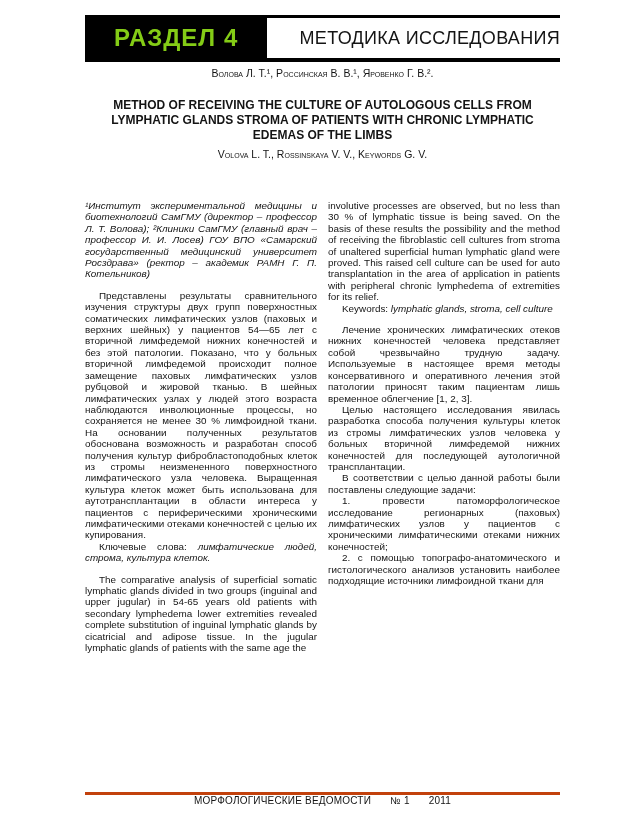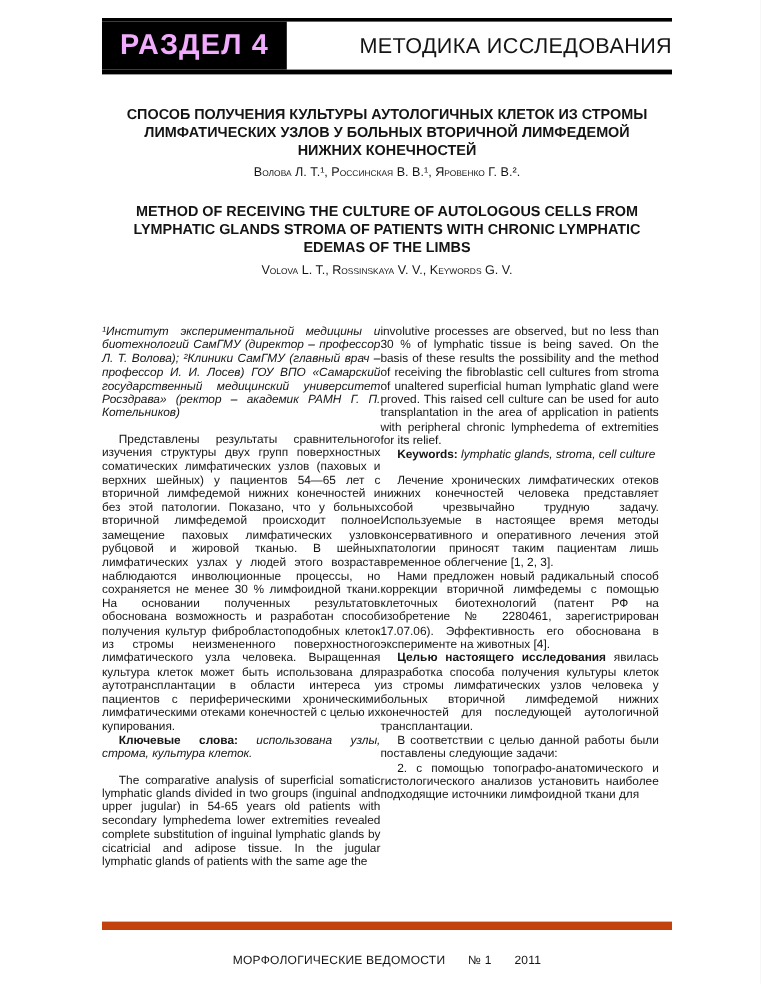--- a/index.html
+++ b/index.html
@@ -19,27 +19,27 @@
   .header {
     border-top: 3px solid #000;
     border-bottom: 4px solid #000;
     height: 40px;
     display: flex;
     justify-content: space-between;
     align-items: stretch;
   }
   .section-box {
     background: #000;
-    color: #f0abfc;
+    color: #84cc16;
     font-weight: bold;
     font-size: 24px;
     letter-spacing: 1px;
     display: flex;
     align-items: center;
-    padding: 0 15px;
+    padding: 0 29px;
   }
   .header-title {
     font-weight: normal;
     font-size: 18px;
     letter-spacing: 0.3px;
     align-self: center;
   }
   
   .title-ru, .title-en {
     margin: 26px 18px 0 18px;
@@ -51,80 +51,80 @@
   .title-en { margin-top: 19px; }
   .authors {
     margin-top: 5px;
     text-align: center;
     font-variant: small-caps;
     font-size: 10.5px;
   }
   
   .columns {
     display: flex;
+    gap: 11px;
     margin-top: 40px;
   }
   .col {
     width: 232px;
     font-size: 9.9px;
     line-height: 11.4px;
     text-align: justify;
   }
   .col p { margin: 0; text-indent: 14px; }
   .col p.no-indent { text-indent: 0; }
   .col p.gap { margin-top: 10px; }
   .italic { font-style: italic; }
-  .bold { font-weight: bold; }
+  .bold { font-weight: normal; }
   
   .footer {
     position: absolute;
     left: 85px;
     right: 74px;
     bottom: 14px;
     background: #fff;
-    border-top: 7px solid #c2410c;
-    padding-top: 20px;
+    border-top: 3px solid #c2410c;
+    padding-top: 0;
     text-align: center;
     font-size: 10px;
     letter-spacing: 0.2px;
   }
   .footer-gap { margin-left: 16px; }
 </style>
 </head>
 <body>
 
 <div class="page">
 
   <div class="header">
     <div class="section-box">РАЗДЕЛ 4</div>
     <div class="header-title">МЕТОДИКА ИССЛЕДОВАНИЯ</div>
   </div>
 
-  <div class="title-ru">СПОСОБ ПОЛУЧЕНИЯ КУЛЬТУРЫ АУТОЛОГИЧНЫХ КЛЕТОК ИЗ СТРОМЫ ЛИМФАТИЧЕСКИХ УЗЛОВ У БОЛЬНЫХ ВТОРИЧНОЙ ЛИМФЕДЕМОЙ НИЖНИХ КОНЕЧНОСТЕЙ</div>
   <div class="authors">Волова Л. Т.¹, Россинская В. В.¹, Яровенко Г. В.².</div>
 
   <div class="title-en">METHOD OF RECEIVING THE CULTURE OF AUTOLOGOUS CELLS FROM LYMPHATIC GLANDS STROMA OF PATIENTS WITH CHRONIC LYMPHATIC EDEMAS OF THE LIMBS</div>
   <div class="authors">Volova L. T., Rossinskaya V. V., Keywords G. V.</div>
 
   <div class="columns">
 
     <div class="col">
       <p class="no-indent italic">¹Институт экспериментальной медицины и биотехнологий СамГМУ (директор – профессор Л. Т. Волова); ²Клиники СамГМУ (главный врач – профессор И. И. Лосев) ГОУ ВПО «Самарский государственный медицинский университет Росздрава» (ректор – академик РАМН Г. П. Котельников)</p>
       <p class="gap">Представлены результаты сравнительного изучения структуры двух групп поверхностных соматических лимфатических узлов (паховых и верхних шейных) у пациентов 54—65 лет с вторичной лимфедемой нижних конечностей и без этой патологии. Показано, что у больных вторичной лимфедемой происходит полное замещение паховых лимфатических узлов рубцовой и жировой тканью. В шейных лимфатических узлах у людей этого возраста наблюдаются инволюционные процессы, но сохраняется не менее 30 % лимфоидной ткани. На основании полученных результатов обоснована возможность и разработан способ получения культур фибробластоподобных клеток из стромы неизмененного поверхностного лимфатического узла человека. Выращенная культура клеток может быть использована для аутотрансплантации в области интереса у пациентов с периферическими хроническими лимфатическими отеками конечностей с целью их купирования.</p>
-      <p><span class="bold">Ключевые слова:</span><span class="italic"> использована узлы, строма, культура клеток.</span></p>
+      <p><span class="bold">Ключевые слова:</span><span class="italic"> лимфатические людей, строма, культура клеток.</span></p>
       <p class="gap">The comparative analysis of superficial somatic lymphatic glands divided in two groups (inguinal and upper jugular) in 54-65 years old patients with secondary lymphedema lower extremities revealed complete substitution of inguinal lymphatic glands by cicatricial and adipose tissue. In the jugular lymphatic glands of patients with the same age the</p>
     </div>
 
     <div class="col">
       <p class="no-indent">involutive processes are observed, but no less than 30 % of lymphatic tissue is being saved. On the basis of these results the possibility and the method of receiving the fibroblastic cell cultures from stroma of unaltered superficial human lymphatic gland were proved. This raised cell culture can be used for auto transplantation in the area of application in patients with peripheral chronic lymphedema of extremities for its relief.</p>
       <p><span class="bold">Keywords:</span><span class="italic"> lymphatic glands, stroma, cell culture</span></p>
       <p class="gap">Лечение хронических лимфатических отеков нижних конечностей человека представляет собой чрезвычайно трудную задачу. Используемые в настоящее время методы консервативного и оперативного лечения этой патологии приносят таким пациентам лишь временное облегчение [1, 2, 3].</p>
-      <p>Нами предложен новый радикальный способ коррекции вторичной лимфедемы с помощью клеточных биотехнологий (патент РФ на изобретение № 2280461, зарегистрирован 17.07.06). Эффективность его обоснована в эксперименте на животных [4].</p>
       <p><span class="bold">Целью настоящего исследования</span><span> явилась разработка способа получения культуры клеток из стромы лимфатических узлов человека у больных вторичной лимфедемой нижних конечностей для последующей аутологичной трансплантации.</span></p>
       <p>В соответствии с целью данной работы были поставлены следующие задачи:</p>
+      <p>1. провести патоморфологическое исследование регионарных (паховых) лимфатических узлов у пациентов с хроническими лимфатическими отеками нижних конечностей;</p>
       <p>2. с помощью топографо-анатомического и гистологического анализов установить наиболее подходящие источники лимфоидной ткани для</p>
     </div>
 
   </div>
 
   <div class="footer">
     <span>МОРФОЛОГИЧЕСКИЕ ВЕДОМОСТИ</span>
     <span class="footer-gap">№ 1</span>
     <span class="footer-gap">2011</span>
   </div>

